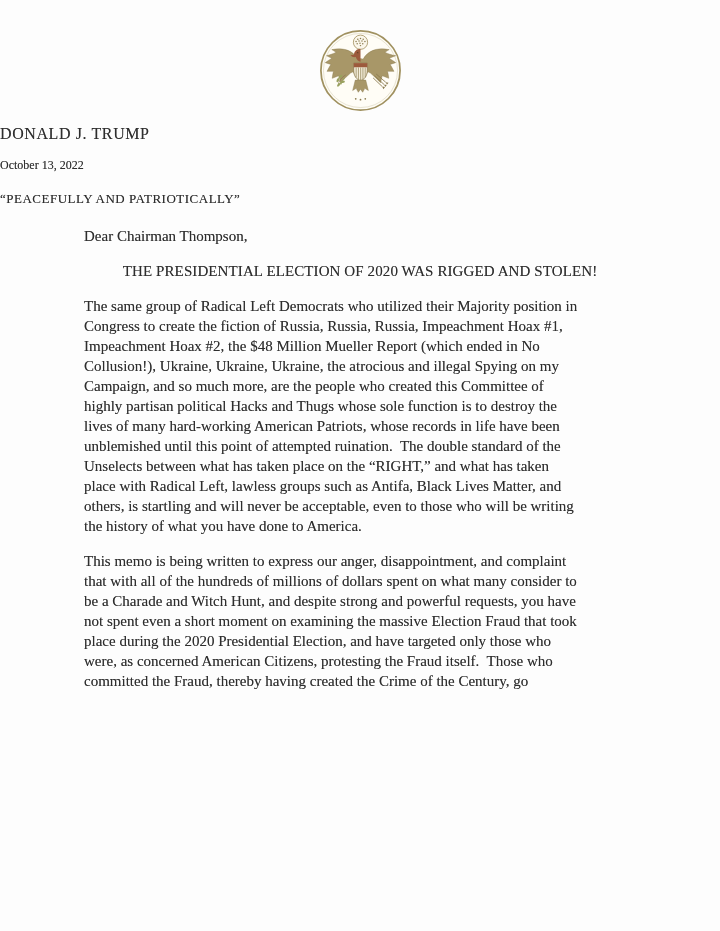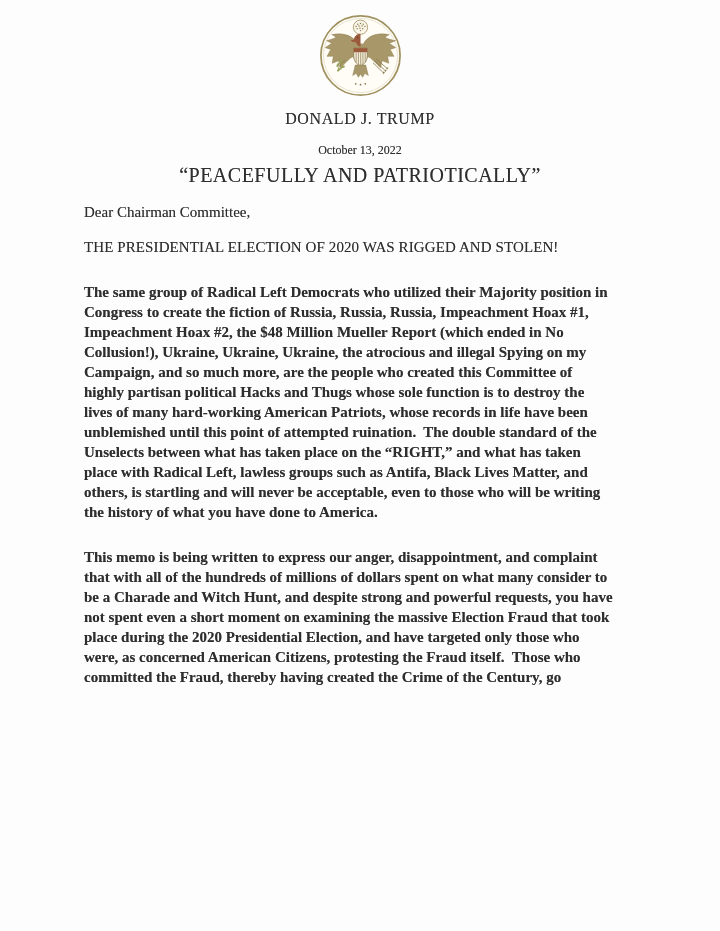--- a/index.html
+++ b/index.html
@@ -7,46 +7,46 @@
     position: relative;
     width: 720px;
     height: 931px;
     margin: 0 auto;
     background: #fdfdfd;
     font-family: "Liberation Serif", serif;
     color: #2e2e2e;
     overflow: hidden;
     text-shadow: 0 0 0.5px rgba(70,70,70,0.55);
   }
-  .letterhead { text-align: center; padding-top: 12px; }
+  .letterhead { text-align: left; padding-top: 27px; }
   .seal { width: 87px; height: 87px; display: block; margin: 0 auto; }
   .sender-name {
     margin-top: 10px;
     font-size: 16px;
     letter-spacing: 0.6px;
     line-height: 20px;
   }
   .letter-date { margin-top: 11px; font-size: 12px; line-height: 20px; }
   .motto {
-    margin-top: 5px;
-    font-size: 20px;
+    margin-top: 14px;
+    font-size: 13px;
     letter-spacing: 0.5px;
     line-height: 20px;
   }
   .letter-body {
     padding: 0 84px 0 84px;
     font-size: 15px;
     line-height: 20px;
     text-align: left;
   }
   .lines { white-space: pre-wrap; }
   .recipient { margin-top: 55px; }
   .salutation { margin-top: 17px; }
-  .headline { margin-top: 15px; letter-spacing: 0.1px; }
-  .paragraph { margin-top: 25px; font-weight: bold; }
+  .headline { margin-top: 15px; letter-spacing: 0.1px; text-align: center; }
+  .paragraph { margin-top: 15px; }
 </style>
 </head>
 <body>
 
 <div class="page">
 
   <div class="letterhead">
 
     <svg class="seal" viewBox="0 0 100 100" aria-hidden="true">
 
@@ -126,21 +126,21 @@
         <circle cx="55.5" cy="82.5" r="1"></circle>
       </g>
     </svg>
 
     <div class="sender-name">DONALD J. TRUMP</div>
     <div class="letter-date">October 13, 2022</div>
     <div class="motto">“PEACEFULLY AND PATRIOTICALLY”</div>
   </div>
 
   <div class="letter-body">
-    <div class="salutation">Dear Chairman Committee,</div>
+    <div class="salutation">Dear Chairman Thompson,</div>
     <div class="headline">THE PRESIDENTIAL ELECTION OF 2020 WAS RIGGED AND STOLEN!</div>
     <div class="lines paragraph">The same group of Radical Left Democrats who utilized their Majority position in
 Congress to create the fiction of Russia, Russia, Russia, Impeachment Hoax #1,
 Impeachment Hoax #2, the $48 Million Mueller Report (which ended in No
 Collusion!), Ukraine, Ukraine, Ukraine, the atrocious and illegal Spying on my
 Campaign, and so much more, are the people who created this Committee of
 highly partisan political Hacks and Thugs whose sole function is to destroy the
 lives of many hard-working American Patriots, whose records in life have been
 unblemished until this point of attempted ruination.  The double standard of the
 Unselects between what has taken place on the “RIGHT,” and what has taken

